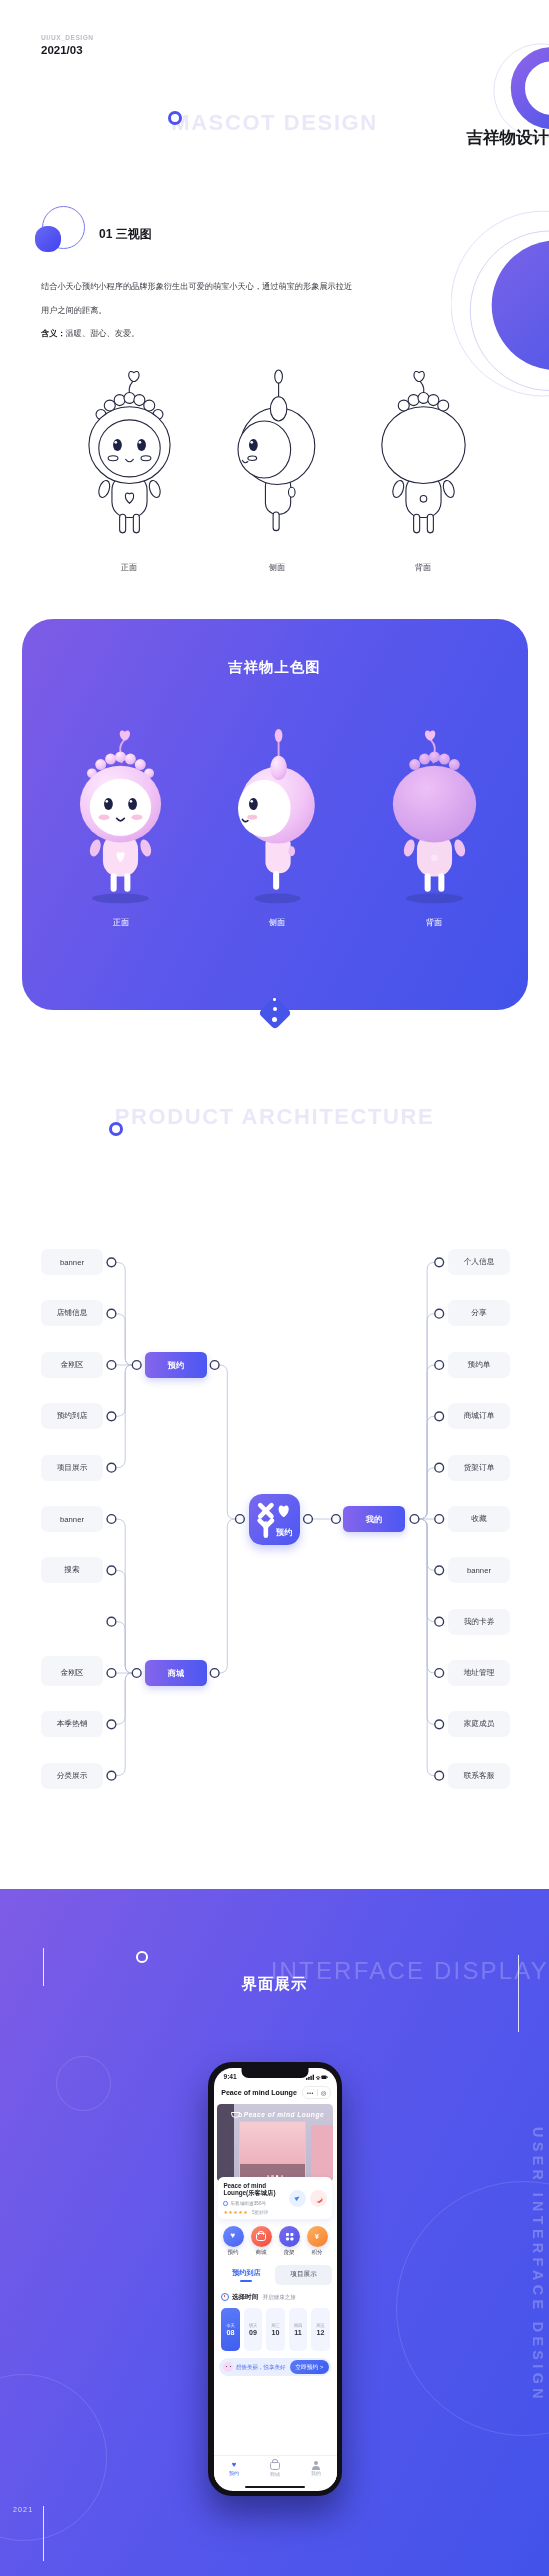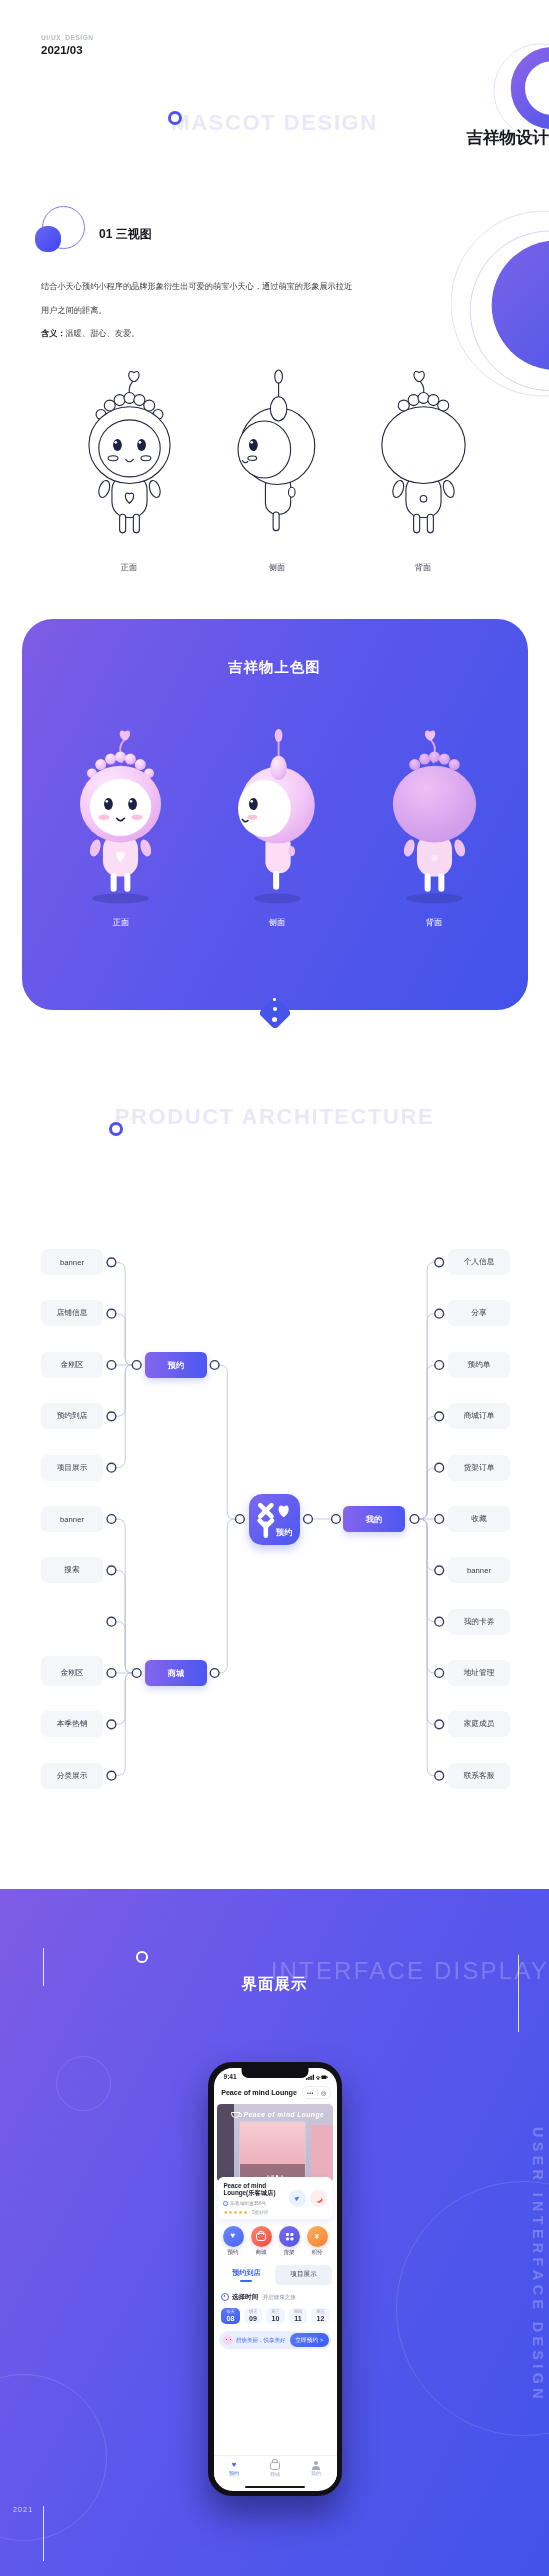--- a/index.html
+++ b/index.html
@@ -105,21 +105,21 @@
   .p-tabs{display:flex;align-items:center;margin:5.5px 4.4px 0 4.4px;height:22px;}
   .tab-a{flex:1;text-align:center;font-size:7.1px;font-weight:800;color:#3b66f5;}
   .tab-a::after{content:'';display:block;width:12px;height:1.6px;background:#3b66f5;border-radius:1.1px;margin:2.2px auto 0 auto;}
   .tab-i{flex:1;height:20px;background:#eef1f8;border-radius:5.5px;display:flex;align-items:center;justify-content:center;font-size:6.6px;color:#3c3c46;}
   .p-timehead{display:flex;align-items:center;gap:2.7px;padding:6.6px 7.7px 1.1px 7.7px;}
   .g-clock{width:6px;height:6px;border:1.1px solid #4a6cf2;border-radius:50%;position:relative;}
   .g-clock::after{content:'';position:absolute;left:2.2px;top:1.1px;width:1.1px;height:2.2px;background:#f2594a;}
   .time-title{font-size:6.6px;font-weight:800;color:#1d2028;}
   .time-sub{font-size:5.5px;color:#8a90a0;}
   .p-dates{display:flex;gap:3.8px;padding:5.5px 6.6px 0 7.7px;}
-  .dp{width:20px;height:16px;border-radius:5px;background:#f2f5fd;display:flex;flex-direction:column;align-items:center;justify-content:center;gap:1.1px;}
+  .dp{width:20px;height:43px;border-radius:5px;background:#f2f5fd;display:flex;flex-direction:column;align-items:center;justify-content:center;gap:1.1px;}
   .dp .d{font-size:4.4px;color:#98a0b3;}
   .dp .n{font-size:7.1px;font-weight:800;color:#30333d;}
   .dp.on{background:linear-gradient(160deg,#5b7bf7,#3f5ef0);}
   .dp.on .d,.dp.on .n{color:#fff;}
   .p-notice{margin:6.6px 5.5px 0 5.5px;height:18.7px;border-radius:9.3px;background:#e9efff;display:flex;align-items:center;padding:0 2.2px 0 4.4px;gap:2.7px;}
   .g-mm{width:10px;height:10px;border-radius:50%;background:#f8d7f4;position:relative;flex:none;}
   .g-mm::before{content:'';position:absolute;top:3.8px;left:2.2px;width:1.6px;height:1.6px;border-radius:50%;background:#23263d;box-shadow:3.8px 0 0 #23263d;}
   .notice-text{font-size:5.5px;color:#4a6cf2;flex:1;white-space:nowrap;overflow:hidden;}
   .notice-btn{height:14.3px;border-radius:7.1px;background:linear-gradient(135deg,#5b7bf7,#3b5cf0);color:#fff;font-size:5.8px;display:flex;align-items:center;padding:0 5.5px;white-space:nowrap;}
   .p-tabbar{position:absolute;left:0;bottom:8.8px;width:100%;height:26px;border-top:0.5px solid #eef0f4;display:flex;background:#fff;}

